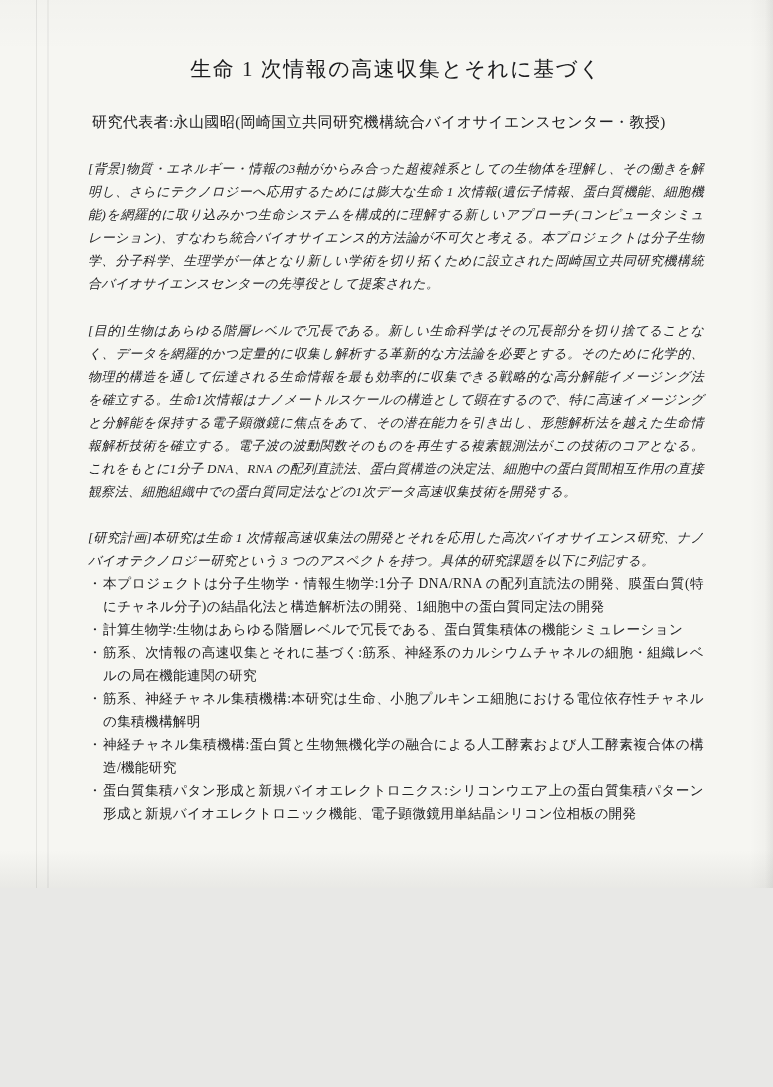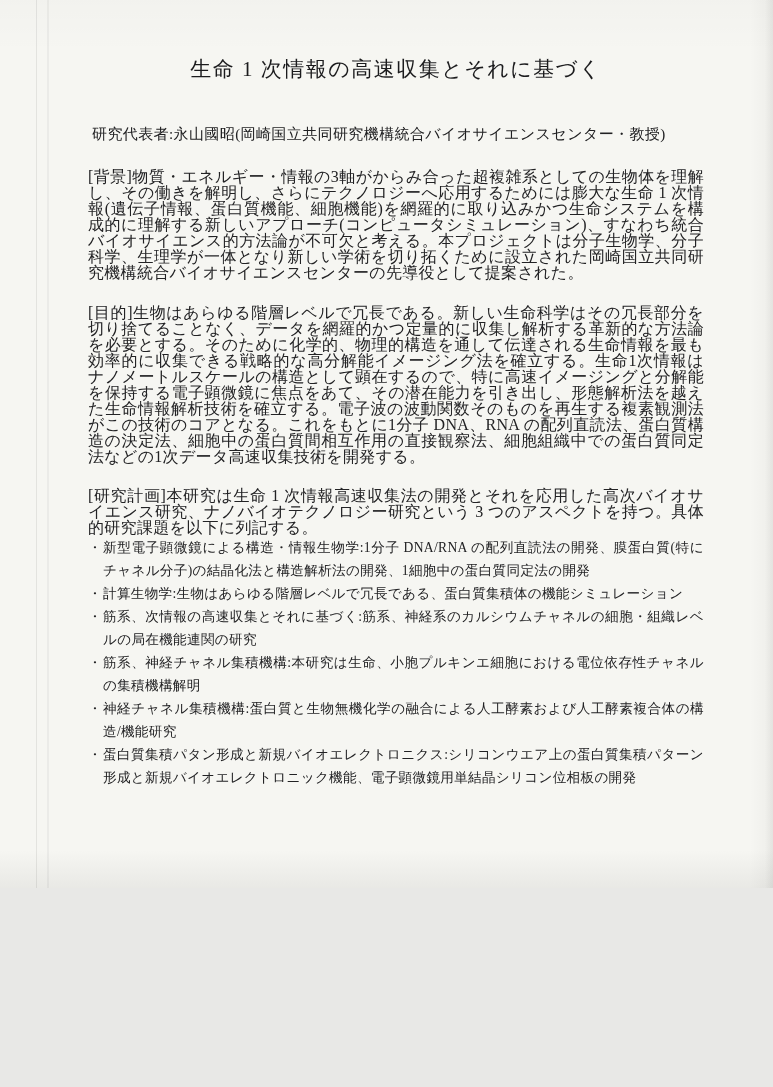--- a/index.html
+++ b/index.html
@@ -47,46 +47,47 @@
   .doc-title {
     margin: 50px 0 0 0;
     text-align: center;
     font-weight: 500;
     font-size: 21px;
     line-height: 38px;
     letter-spacing: 1.5px;
     color: #1b1b1d;
   }
   .author {
-    margin: 36px 0 0 4px;
+    margin: 24px 0 0 4px;
     font-size: 15px;
     letter-spacing: 0.4px;
     line-height: 20px;
     color: #202022;
   }
   .box-wrap {
     margin-top: 24px;
     text-align: center;
   }
   .boxed-heading {
     display: inline-block;
     border: 2px solid #2b2b2d;
     padding: 5px 24px 6px 24px;
     font-size: 18.5px;
     letter-spacing: 1.5px;
     background: rgba(255,255,255,0.25);
     color: #161618;
   }
   .para {
     margin: 24px 0 0 0;
-    font-size: 16px;
-    line-height: 16px;
+    font-size: 13px;
+    line-height: 23px;
     text-align: justify;
     letter-spacing: 0.3px;
     color: #222224;
+    font-style: italic;
   }
   .para.first-after-box { margin-top: 25px; }
   .plan-block { margin-top: 23px; }
   .plan-block .para { margin-top: 8px; }
   .bullets {
     list-style: none;
     margin: 0;
     padding: 0;
   }
   .bullets li {
@@ -126,21 +127,21 @@
     <p class="para first-after-box">[背景]物質・エネルギー・情報の3軸がからみ合った超複雑系としての生物体を理解し、その働きを解明し、さらにテクノロジーへ応用するためには膨大な生命 1 次情報(遺伝子情報、蛋白質機能、細胞機能)を網羅的に取り込みかつ生命システムを構成的に理解する新しいアプローチ(コンピュータシミュレーション)、すなわち統合バイオサイエンス的方法論が不可欠と考える。本プロジェクトは分子生物学、分子科学、生理学が一体となり新しい学術を切り拓くために設立された岡崎国立共同研究機構統合バイオサイエンスセンターの先導役として提案された。</p>
 
     <p class="para">[目的]生物はあらゆる階層レベルで冗長である。新しい生命科学はその冗長部分を切り捨てることなく、データを網羅的かつ定量的に収集し解析する革新的な方法論を必要とする。そのために化学的、物理的構造を通して伝達される生命情報を最も効率的に収集できる戦略的な高分解能イメージング法を確立する。生命1次情報はナノメートルスケールの構造として顕在するので、特に高速イメージングと分解能を保持する電子顕微鏡に焦点をあて、その潜在能力を引き出し、形態解析法を越えた生命情報解析技術を確立する。電子波の波動関数そのものを再生する複素観測法がこの技術のコアとなる。これをもとに1分子 DNA、RNA の配列直読法、蛋白質構造の決定法、細胞中の蛋白質間相互作用の直接観察法、細胞組織中での蛋白質同定法などの1次データ高速収集技術を開発する。</p>
 
     <div class="plan-block">
       <p class="para">[研究計画]本研究は生命 1 次情報高速収集法の開発とそれを応用した高次バイオサイエンス研究、ナノバイオテクノロジー研究という 3 つのアスペクトを持つ。具体的研究課題を以下に列記する。</p>
 
       <ul class="bullets">
         <li>
           <span class="marker">・</span>
-          <span class="item-text">新型電子顕微鏡による構造・情報生物学:1分子 DNA/RNA の配列直読法の開発、膜蛋白質(特にチャネル分子)の結晶化法と構造解析法の開発、1細胞中の蛋白質同定法の開発</span>
+          <span class="item-text">本プロジェクトは分子生物学・情報生物学:1分子 DNA/RNA の配列直読法の開発、膜蛋白質(特にチャネル分子)の結晶化法と構造解析法の開発、1細胞中の蛋白質同定法の開発</span>
         </li>
         <li>
           <span class="marker">・</span>
           <span class="item-text">計算生物学:生物はあらゆる階層レベルで冗長である、蛋白質集積体の機能シミュレーション</span>
         </li>
         <li>
           <span class="marker">・</span>
           <span class="item-text">筋系、次情報の高速収集とそれに基づく:筋系、神経系のカルシウムチャネルの細胞・組織レベルの局在機能連関の研究</span>
         </li>
         <li>

